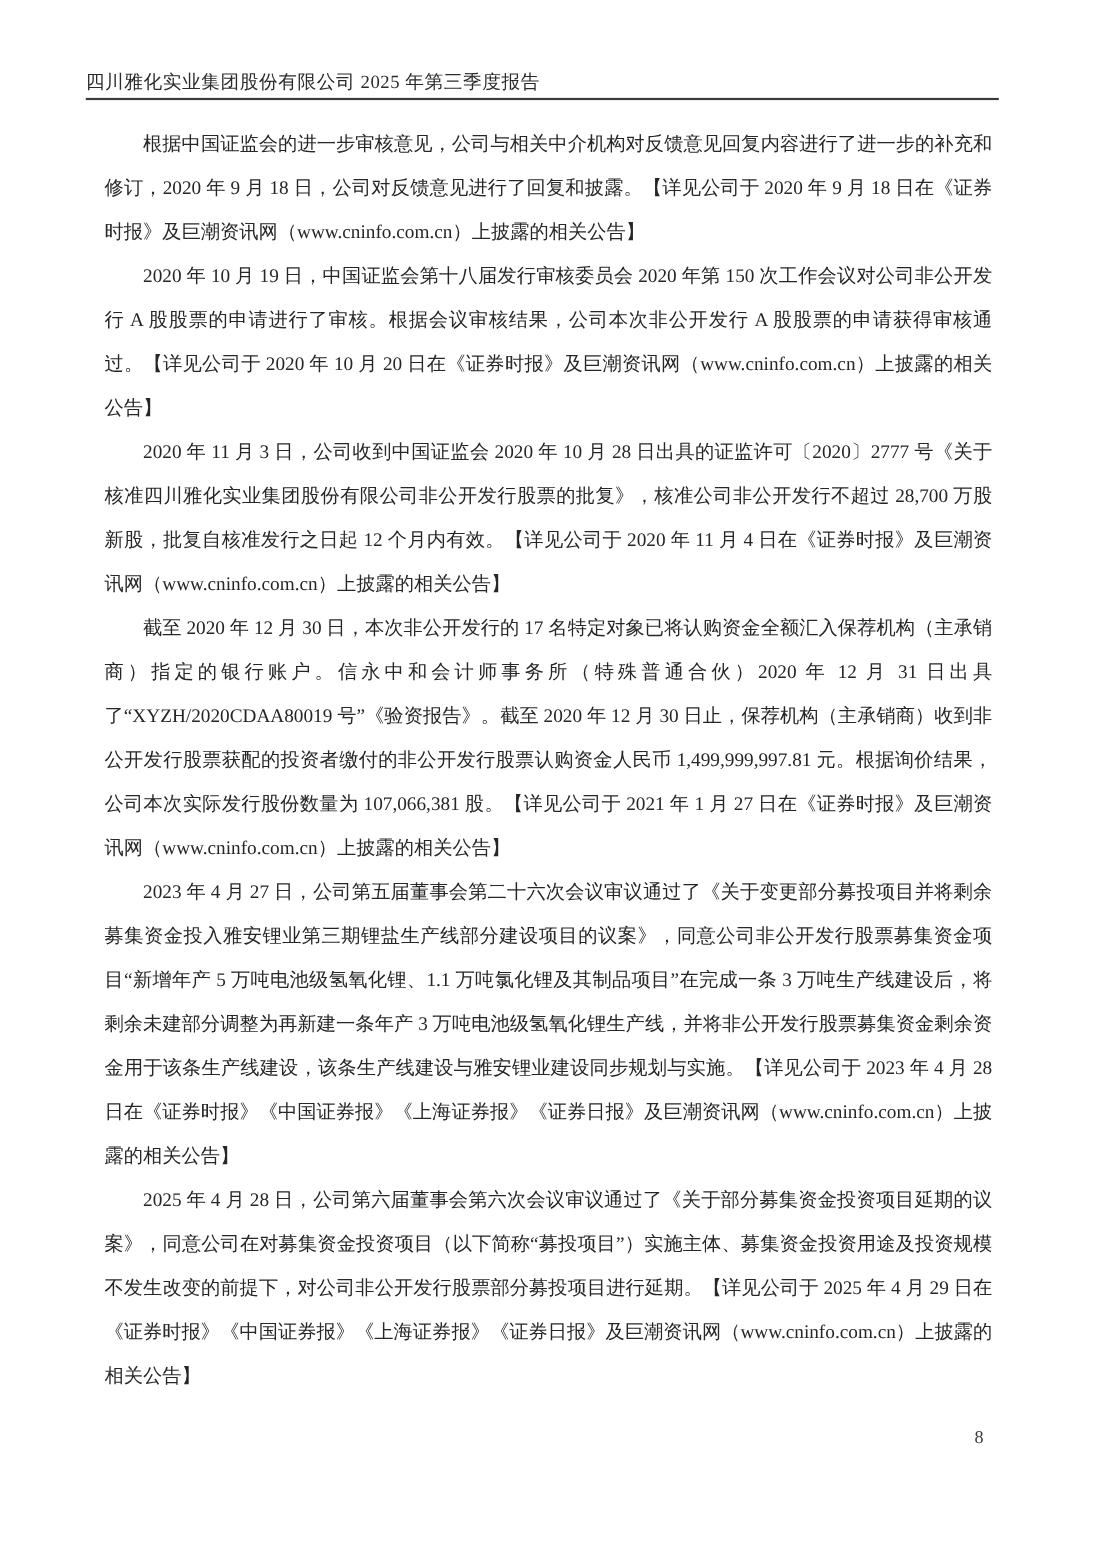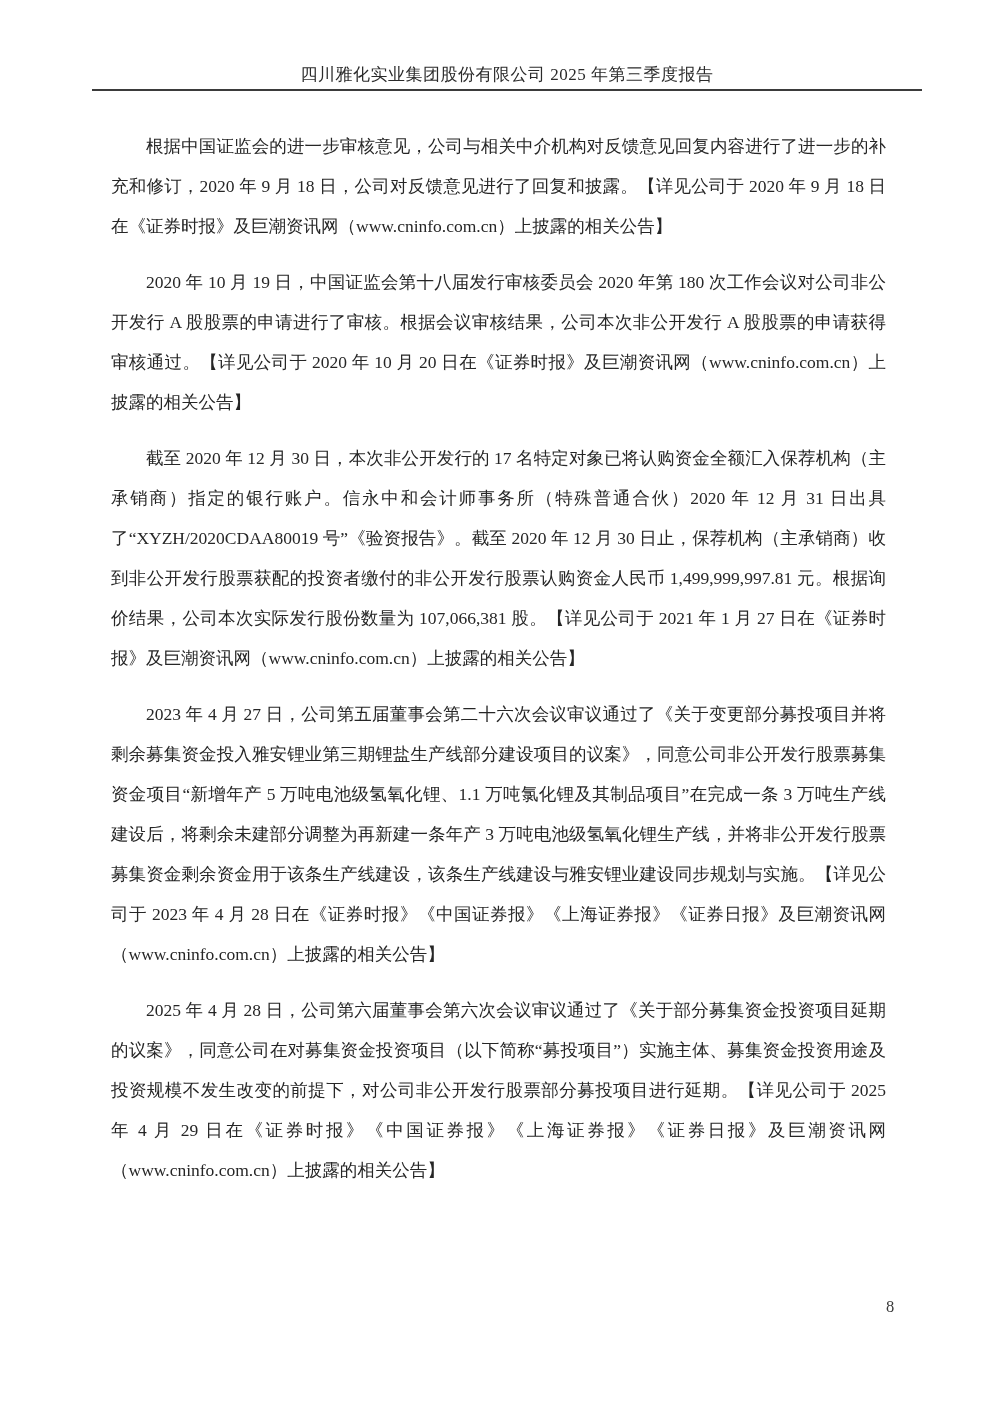--- a/index.html
+++ b/index.html
@@ -12,48 +12,48 @@
     position: relative;
     width: 1000px;
     height: 1414px;
     margin: 0 auto;
     background: #ffffff;
     overflow: hidden;
   }
   .report-header {
     position: absolute;
     top: 0;
-    left: 92px;
+    left: 78px;
     width: 830px;
     height: 91px;
     box-sizing: border-box;
     border-bottom: 2px solid #3b3b3b;
     display: flex;
     align-items: flex-end;
-    justify-content: center;
+    justify-content: flex-start;
     padding-bottom: 3px;
   }
   .report-header .title {
     font-size: 17px;
     color: #2a2a2a;
     letter-spacing: 0.5px;
     white-space: nowrap;
   }
   .document-body {
     position: absolute;
     top: 110px;
     left: 95px;
     width: 807px;
     font-size: 17.5px;
     line-height: 40px;
     color: #262626;
     text-align: justify;
   }
   .document-body p {
-    margin: 16px;
+    margin: 0;
     padding: 0;
     text-indent: 2em;
     word-break: break-word;
   }
   .page-number {
     position: absolute;
     top: 1297px;
     left: 860px;
     width: 60px;
     text-align: center;
@@ -65,21 +65,22 @@
 <body>
 
 <div class="page">
 
   <div class="report-header">
     <span class="title">四川雅化实业集团股份有限公司 2025 年第三季度报告</span>
   </div>
 
   <div class="document-body">
     <p>根据中国证监会的进一步审核意见，公司与相关中介机构对反馈意见回复内容进行了进一步的补充和修订，2020 年 9 月 18 日，公司对反馈意见进行了回复和披露。【详见公司于 2020 年 9 月 18 日在《证券时报》及巨潮资讯网（www.cninfo.com.cn）上披露的相关公告】</p>
-    <p>2020 年 10 月 19 日，中国证监会第十八届发行审核委员会 2020 年第 180 次工作会议对公司非公开发行 A 股股票的申请进行了审核。根据会议审核结果，公司本次非公开发行 A 股股票的申请获得审核通过。【详见公司于 2020 年 10 月 20 日在《证券时报》及巨潮资讯网（www.cninfo.com.cn）上披露的相关公告】</p>
+    <p>2020 年 10 月 19 日，中国证监会第十八届发行审核委员会 2020 年第 150 次工作会议对公司非公开发行 A 股股票的申请进行了审核。根据会议审核结果，公司本次非公开发行 A 股股票的申请获得审核通过。【详见公司于 2020 年 10 月 20 日在《证券时报》及巨潮资讯网（www.cninfo.com.cn）上披露的相关公告】</p>
+    <p>2020 年 11 月 3 日，公司收到中国证监会 2020 年 10 月 28 日出具的证监许可〔2020〕2777 号《关于核准四川雅化实业集团股份有限公司非公开发行股票的批复》，核准公司非公开发行不超过 28,700 万股新股，批复自核准发行之日起 12 个月内有效。【详见公司于 2020 年 11 月 4 日在《证券时报》及巨潮资讯网（www.cninfo.com.cn）上披露的相关公告】</p>
     <p>截至 2020 年 12 月 30 日，本次非公开发行的 17 名特定对象已将认购资金全额汇入保荐机构（主承销商）指定的银行账户。信永中和会计师事务所（特殊普通合伙）2020 年 12 月 31 日出具了“XYZH/2020CDAA80019 号”《验资报告》。截至 2020 年 12 月 30 日止，保荐机构（主承销商）收到非公开发行股票获配的投资者缴付的非公开发行股票认购资金人民币 1,499,999,997.81 元。根据询价结果，公司本次实际发行股份数量为 107,066,381 股。【详见公司于 2021 年 1 月 27 日在《证券时报》及巨潮资讯网（www.cninfo.com.cn）上披露的相关公告】</p>
     <p>2023 年 4 月 27 日，公司第五届董事会第二十六次会议审议通过了《关于变更部分募投项目并将剩余募集资金投入雅安锂业第三期锂盐生产线部分建设项目的议案》，同意公司非公开发行股票募集资金项目“新增年产 5 万吨电池级氢氧化锂、1.1 万吨氯化锂及其制品项目”在完成一条 3 万吨生产线建设后，将剩余未建部分调整为再新建一条年产 3 万吨电池级氢氧化锂生产线，并将非公开发行股票募集资金剩余资金用于该条生产线建设，该条生产线建设与雅安锂业建设同步规划与实施。【详见公司于 2023 年 4 月 28 日在《证券时报》《中国证券报》《上海证券报》《证券日报》及巨潮资讯网（www.cninfo.com.cn）上披露的相关公告】</p>
     <p>2025 年 4 月 28 日，公司第六届董事会第六次会议审议通过了《关于部分募集资金投资项目延期的议案》，同意公司在对募集资金投资项目（以下简称“募投项目”）实施主体、募集资金投资用途及投资规模不发生改变的前提下，对公司非公开发行股票部分募投项目进行延期。【详见公司于 2025 年 4 月 29 日在《证券时报》《中国证券报》《上海证券报》《证券日报》及巨潮资讯网（www.cninfo.com.cn）上披露的相关公告】</p>
   </div>
 
   <div class="page-number">8</div>
 
 </div>
 
 </body></html>

